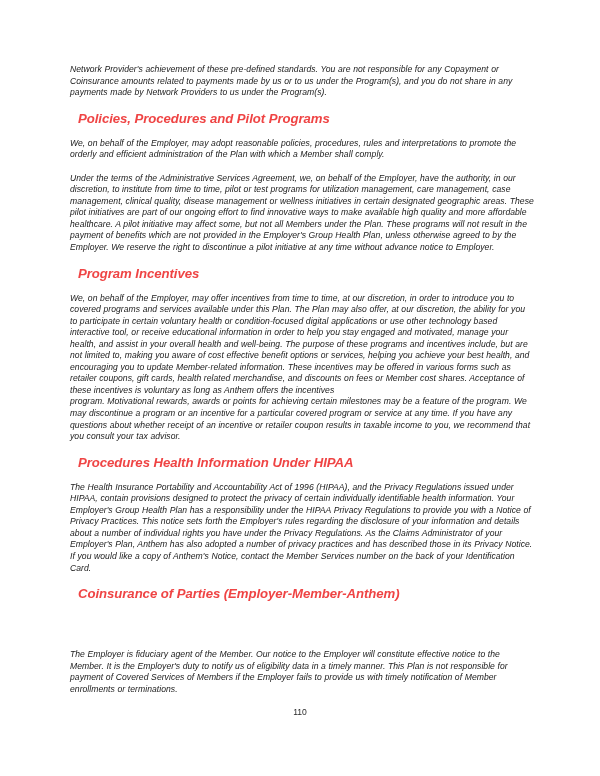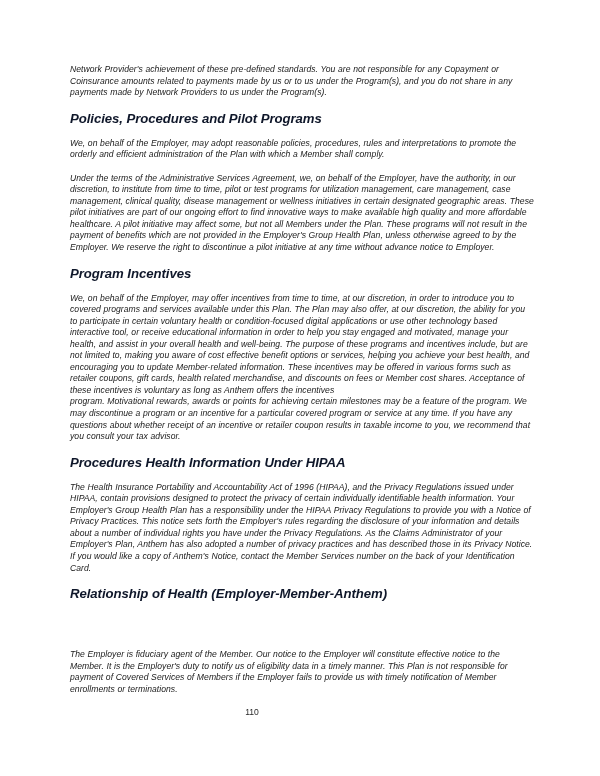--- a/index.html
+++ b/index.html
@@ -37,38 +37,39 @@
     letter-spacing: 0.005em;
     color: #202020;
     text-align: left;
     word-spacing: 0.02em;
   }
   p.body-para:last-child {
     margin-bottom: 0;
     margin-top: 36px;
   }
   h2.section-heading {
-    margin: 0 0 0 0;
+    margin: 0 0 0 8px;
     padding: 0;
     font-size: 13.2px;
     line-height: 16px;
     font-weight: bold;
-    color: #0f172a;
+    color: #ef4444;
     letter-spacing: -0.005em;
   }
   .gap-after-heading { height: 11px; }
   .page-number {
     position: absolute;
     left: 0;
     top: 706px;
     width: 504px;
     text-align: center;
     font-size: 8.6px;
     line-height: 12px;
     color: #2a2a2a;
+    padding-left: 48px;
   }
 </style>
 </head>
 <body>
 
 <div class="page">
 
   <div class="content">
 
     <p class="body-para">Network Provider's achievement of these pre-defined standards.  You are not responsible for any Copayment or Coinsurance amounts related to payments made by us or to us under the Program(s), and you do not share in any payments made by Network Providers to us under the Program(s).</p>
@@ -85,21 +86,21 @@
 
     <p class="body-para" style="margin-bottom:0;">We, on behalf of the Employer, may offer incentives from time to time, at our discretion, in order to introduce you to covered programs and services available under this Plan.  The Plan may also offer, at our discretion, the ability for you to participate in certain voluntary health or condition-focused digital applications or use other technology based interactive tool, or receive educational information in order to help you stay engaged and motivated, manage your health, and assist in your overall health and well-being. The purpose of these programs and incentives include, but are not limited to, making you aware of cost effective benefit options or services, helping you achieve your best health, and encouraging you to update Member-related information.  These incentives may be offered in various forms such as retailer coupons, gift cards, health related merchandise, and discounts on fees or Member cost shares.  Acceptance of these incentives is voluntary as long as Anthem offers the incentives</p>
 
     <p class="body-para">program.  Motivational rewards, awards or points for achieving certain milestones may be a feature of the program. We may discontinue a program or an incentive for a particular covered program or service at any time.  If you have any questions about whether receipt of an incentive or retailer coupon results in taxable income to you, we recommend that you consult your tax advisor.</p>
 
     <h2 class="section-heading">Procedures Health Information Under HIPAA</h2>
     <div class="gap-after-heading"></div>
 
     <p class="body-para">The Health Insurance Portability and Accountability Act of 1996 (HIPAA), and the Privacy Regulations issued under HIPAA, contain provisions designed to protect the privacy of certain individually identifiable health information.  Your Employer's Group Health Plan has a responsibility under the HIPAA Privacy Regulations to provide you with a Notice of Privacy Practices.  This notice sets forth the Employer's rules regarding the disclosure of your information and details about a number of individual rights you have under the Privacy Regulations.  As the Claims Administrator of your Employer's Plan, Anthem has also adopted a number of privacy practices and has described those in its Privacy Notice.  If you would like a copy of Anthem's Notice, contact the Member Services number on the back of your Identification Card.</p>
 
-    <h2 class="section-heading">Relationship of Health (Employer-Member-Anthem)</h2>
+    <h2 class="section-heading">Coinsurance of Parties (Employer-Member-Anthem)</h2>
     <div class="gap-after-heading"></div>
 
     <p class="body-para">The Employer is fiduciary agent of the Member.  Our notice to the Employer will constitute effective notice to the Member.  It is the Employer's duty to notify us of eligibility data in a timely manner.  This Plan is not responsible for payment of Covered Services of Members if the Employer fails to provide us with timely notification of Member enrollments or terminations.</p>
 
   </div>
 
   <div class="page-number">110</div>
 
 </div>
 

